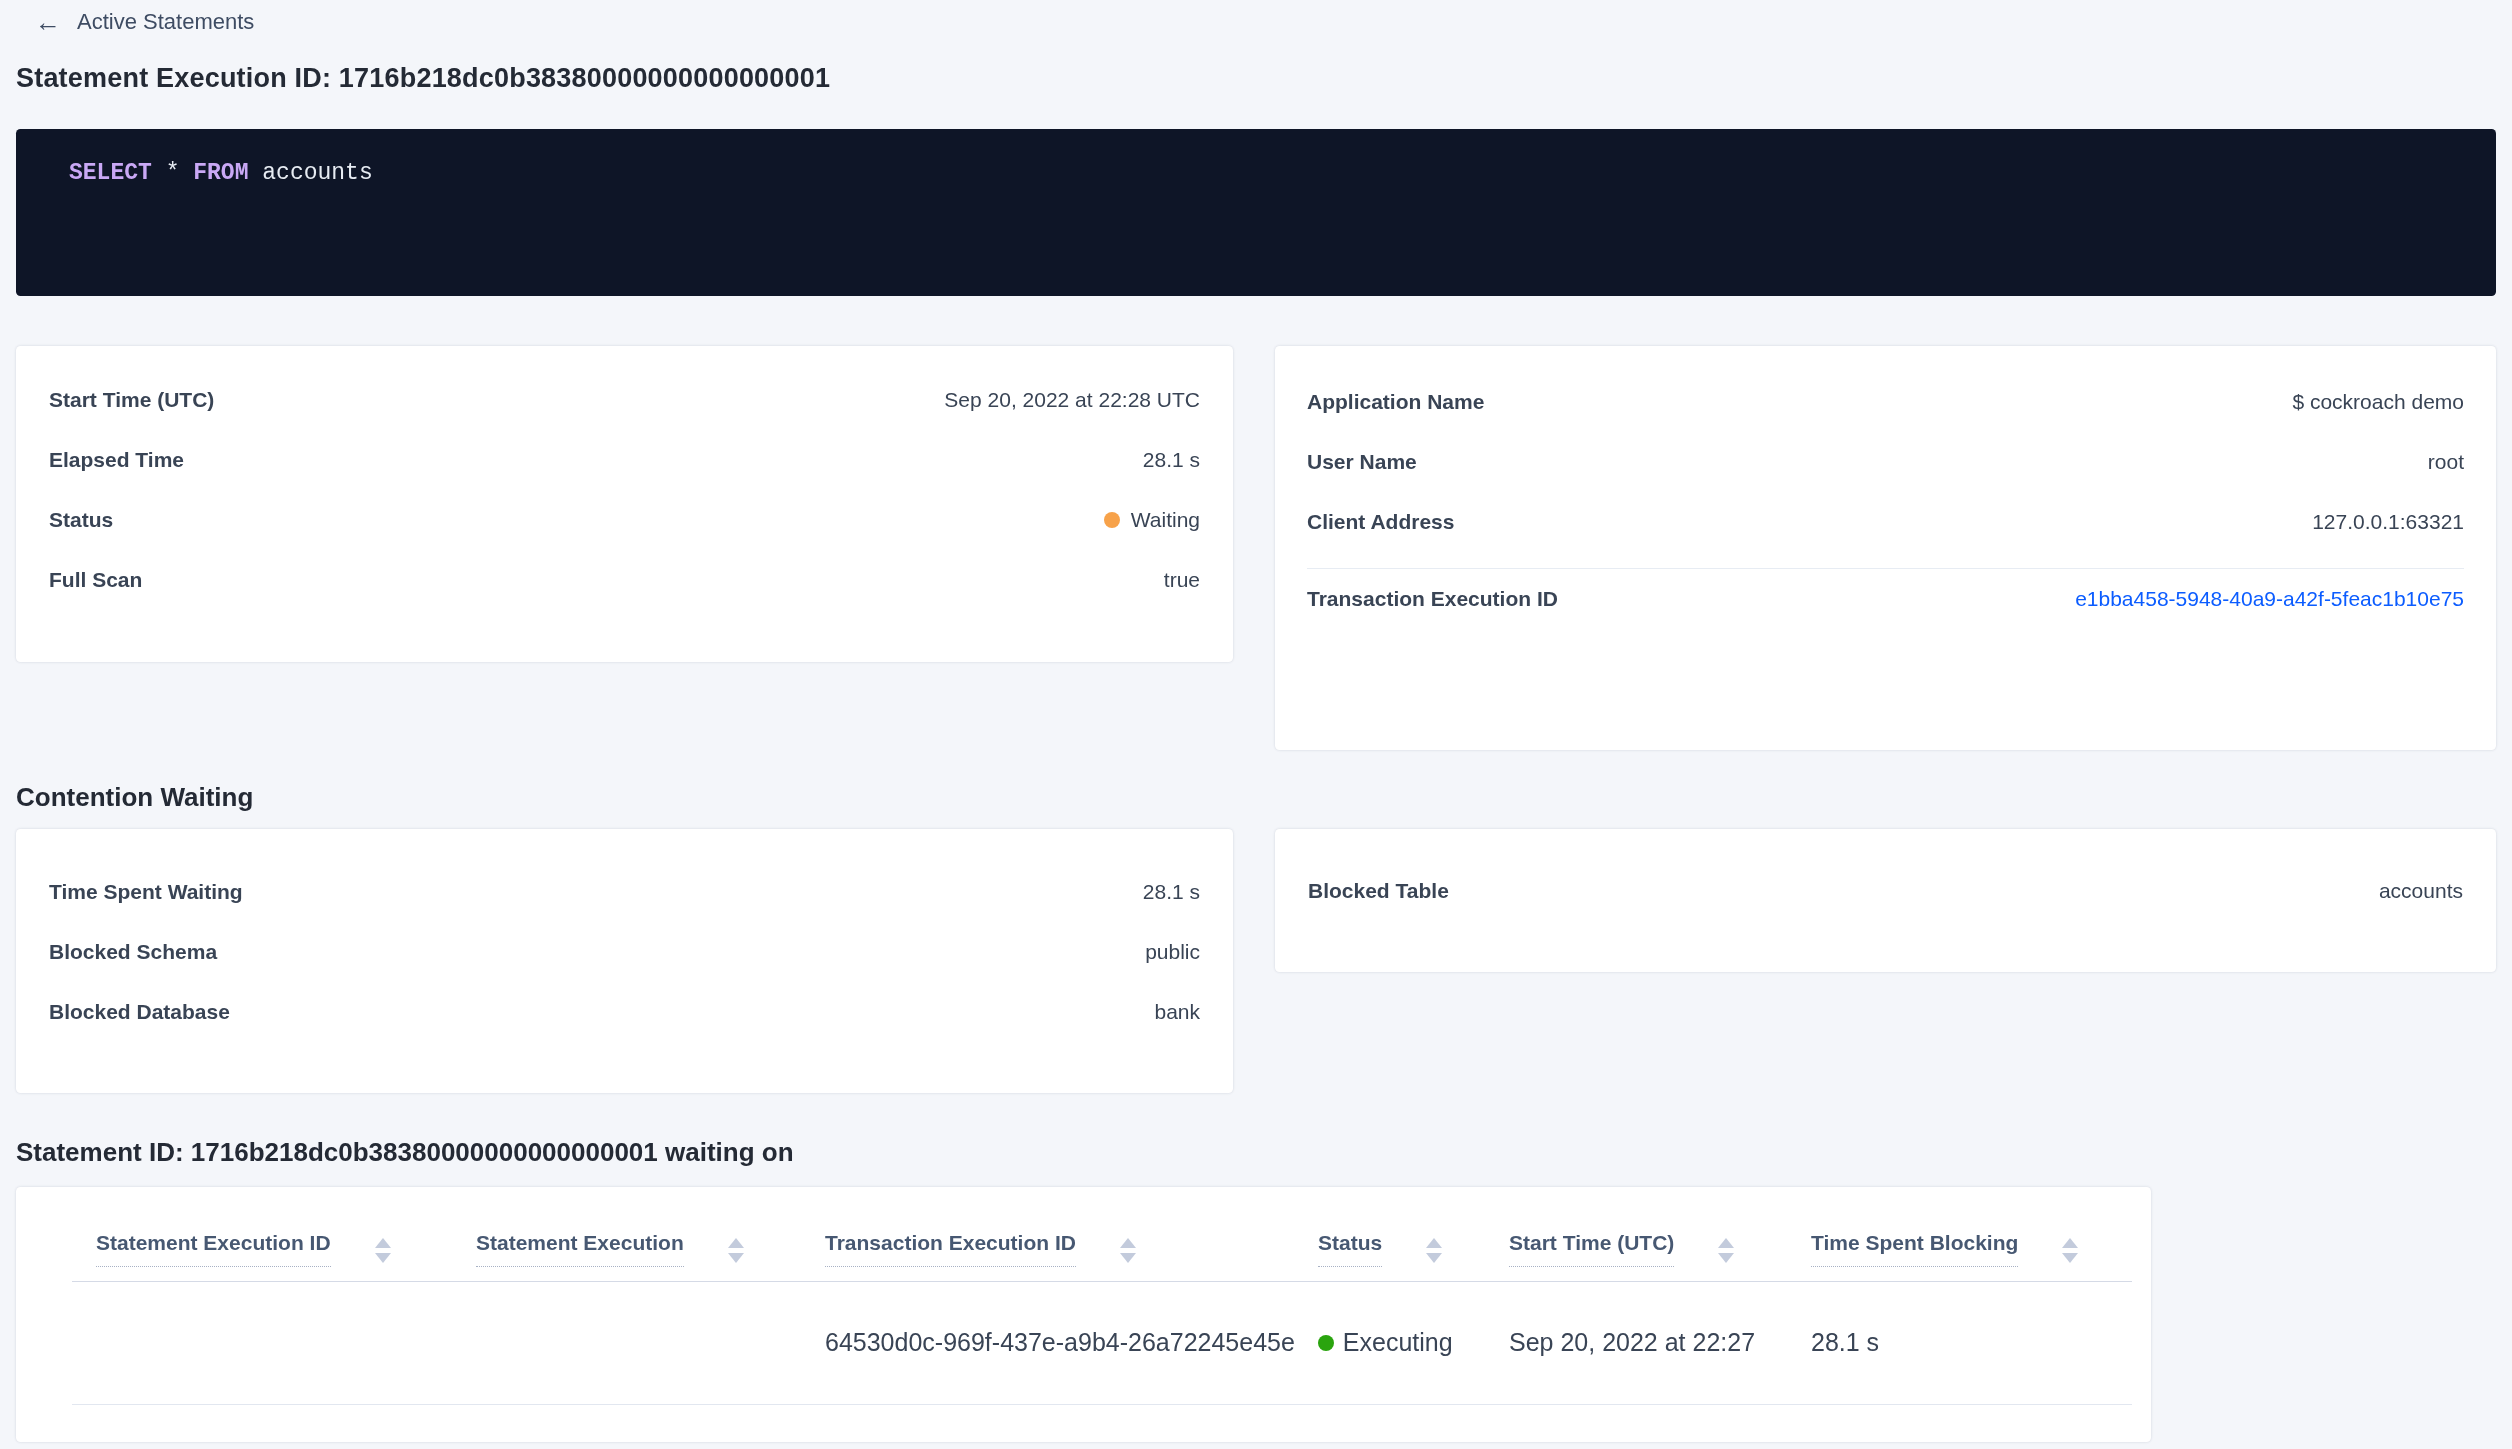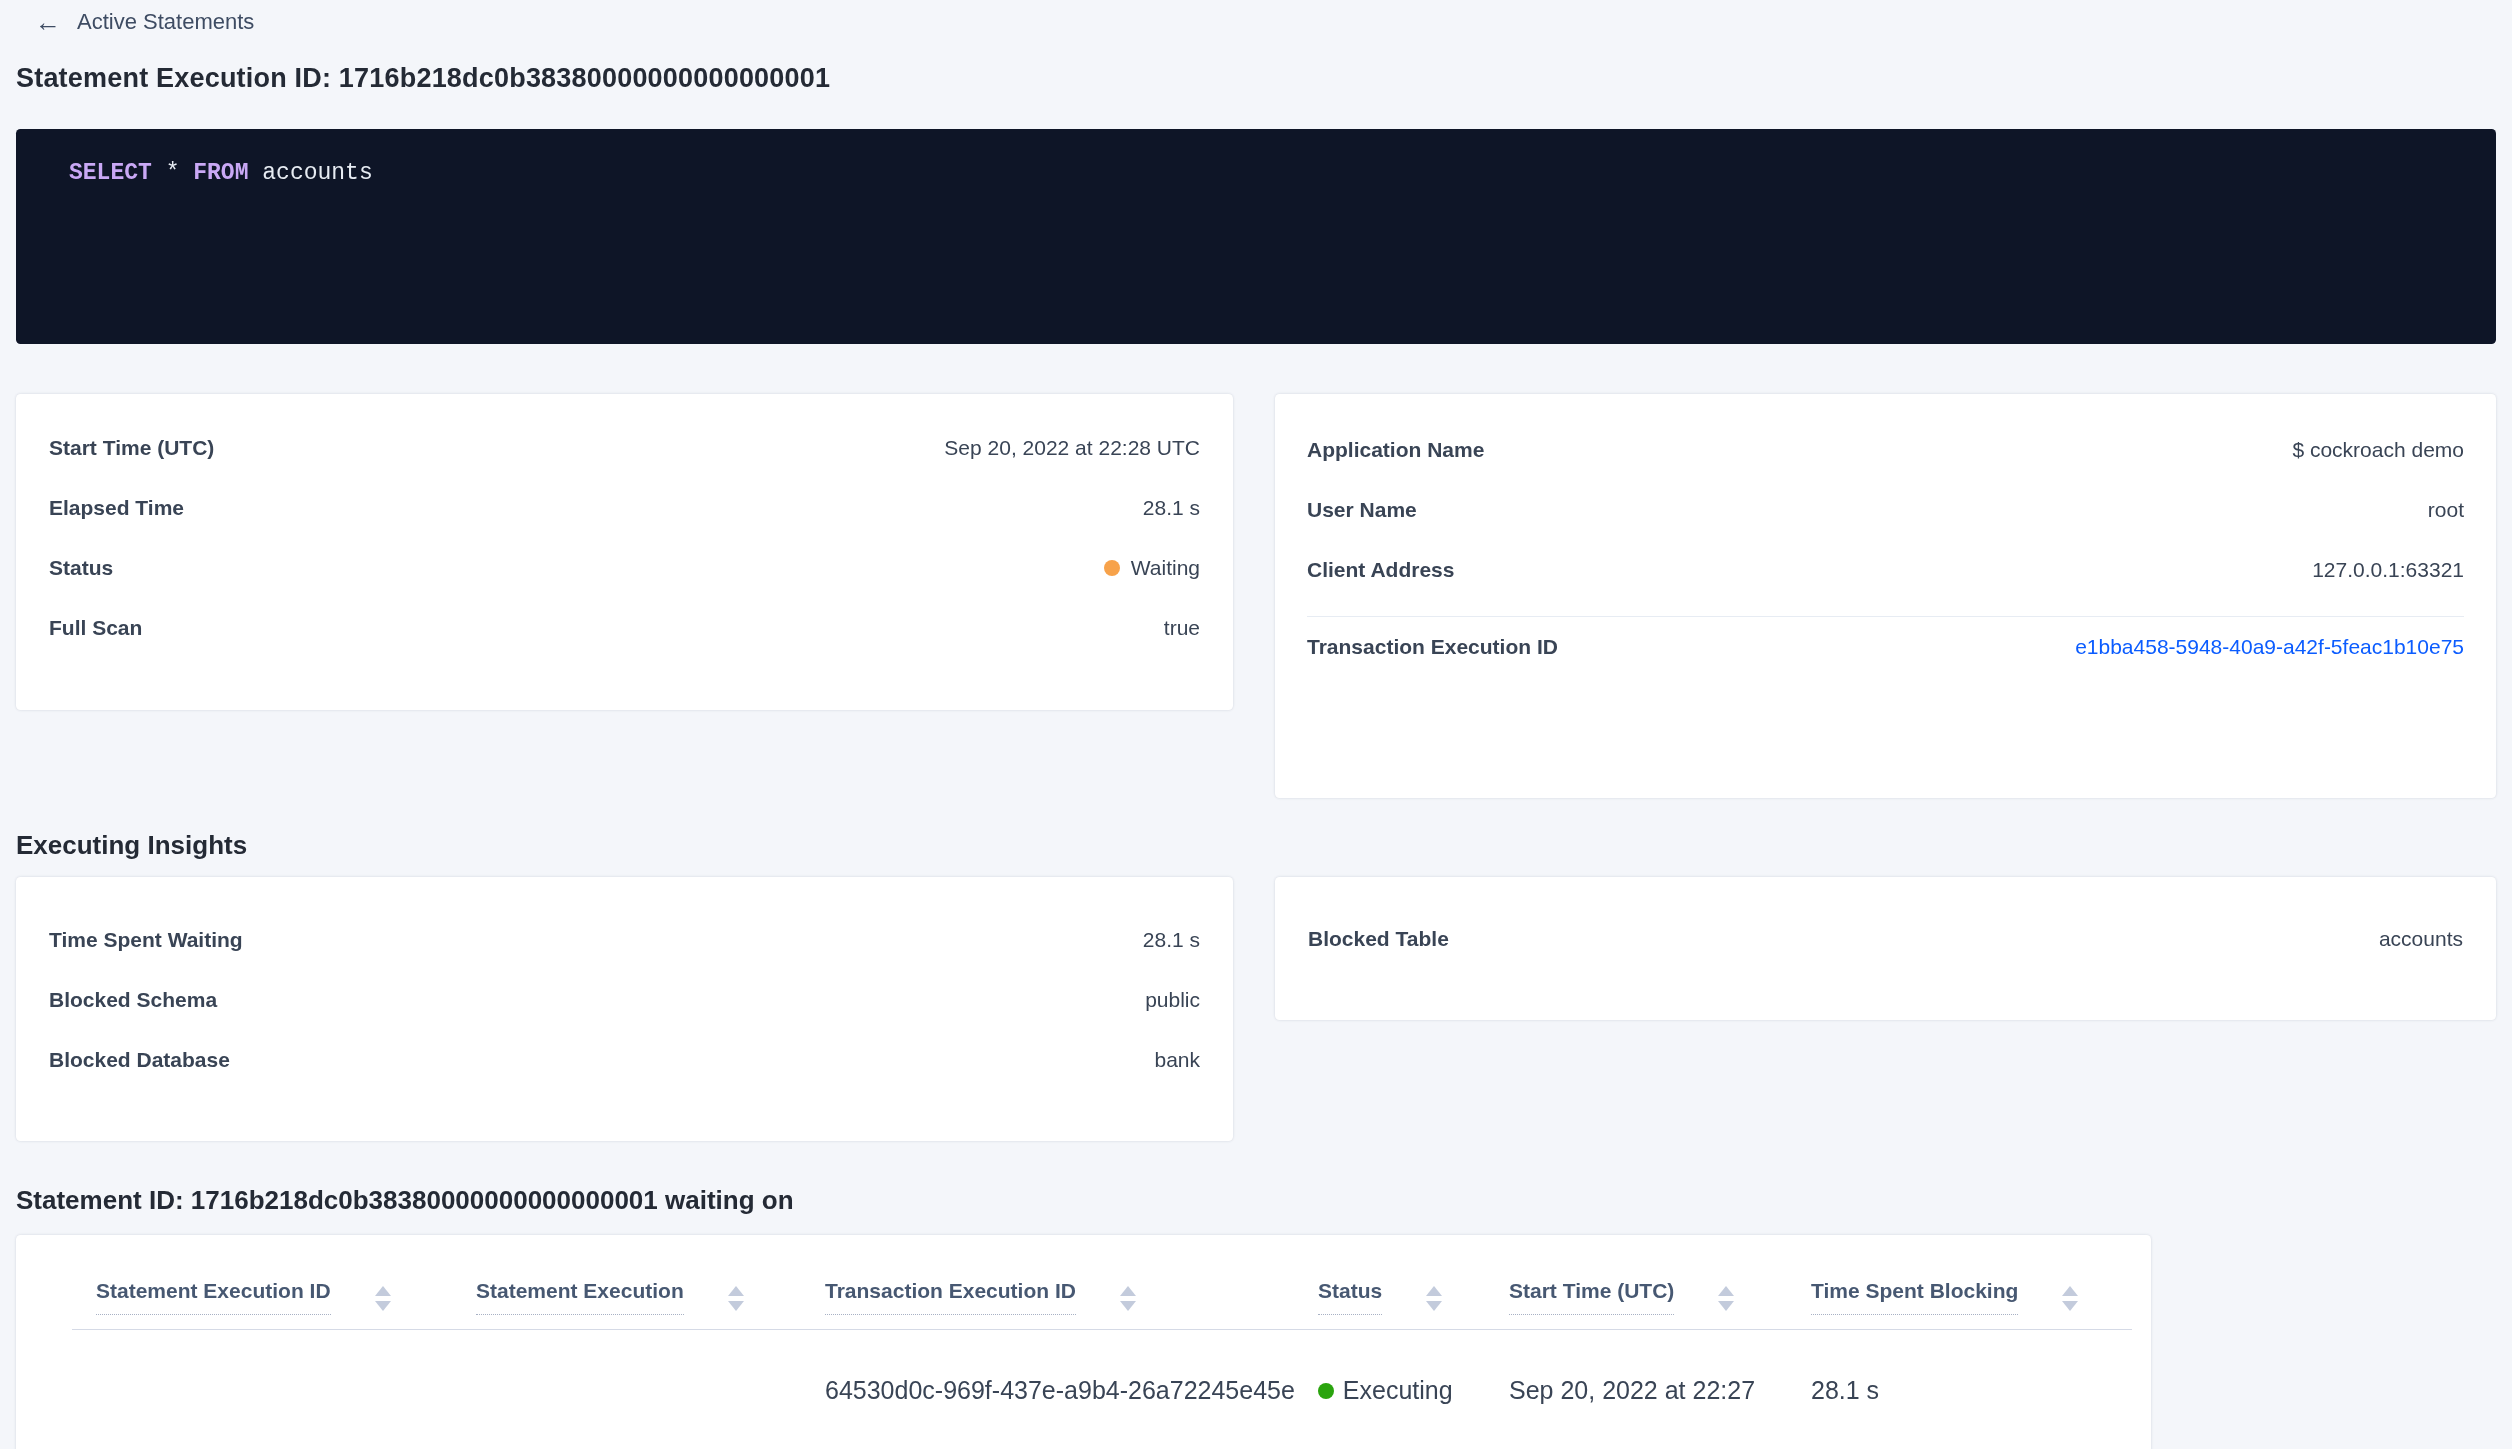--- a/index.html
+++ b/index.html
@@ -30,21 +30,21 @@
   
   h1.page-title{
     margin:26px 16px 0;
     font-size:27px;line-height:35px;
     font-weight:700;color:#242a35;
     letter-spacing:0.2px;
   }
   
   .sqlbox{
     margin:33px 16px 0;
-    height:215px;
+    height:167px;
     background:var(--sql-bg);
     border-radius:4.4px;
     padding:30px 0 0 53px;
     font-family:"Liberation Mono","DejaVu Sans Mono",monospace;
     font-size:23px;line-height:28px;
   }
   .sql-kw{color:var(--sql-keyword);font-weight:700;}
   .sql-plain{color:var(--sql-plain);}
   
   .cards-row{display:flex;gap:42px;margin:50px 16px 0;align-items:flex-start;}
@@ -147,21 +147,21 @@
     <hr class="divider">
     <div class="kv">
       <span class="kv-label">Transaction Execution ID</span>
       <span class="kv-value">
           <a>e1bba458-5948-40a9-a42f-5feac1b10e75</a>
         </span>
     </div>
   </div>
 </div>
 
-<h2 class="section-heading">Executing Insights</h2>
+<h2 class="section-heading">Contention Waiting</h2>
 
 <div class="cards-row" style="margin-top:13px;">
   <div class="card card-cont-left">
     <div class="kv">
       <span class="kv-label">Time Spent Waiting</span>
       <span class="kv-value">28.1 s</span>
     </div>
     <div class="kv">
       <span class="kv-label">Blocked Schema</span>
       <span class="kv-value">public</span>

